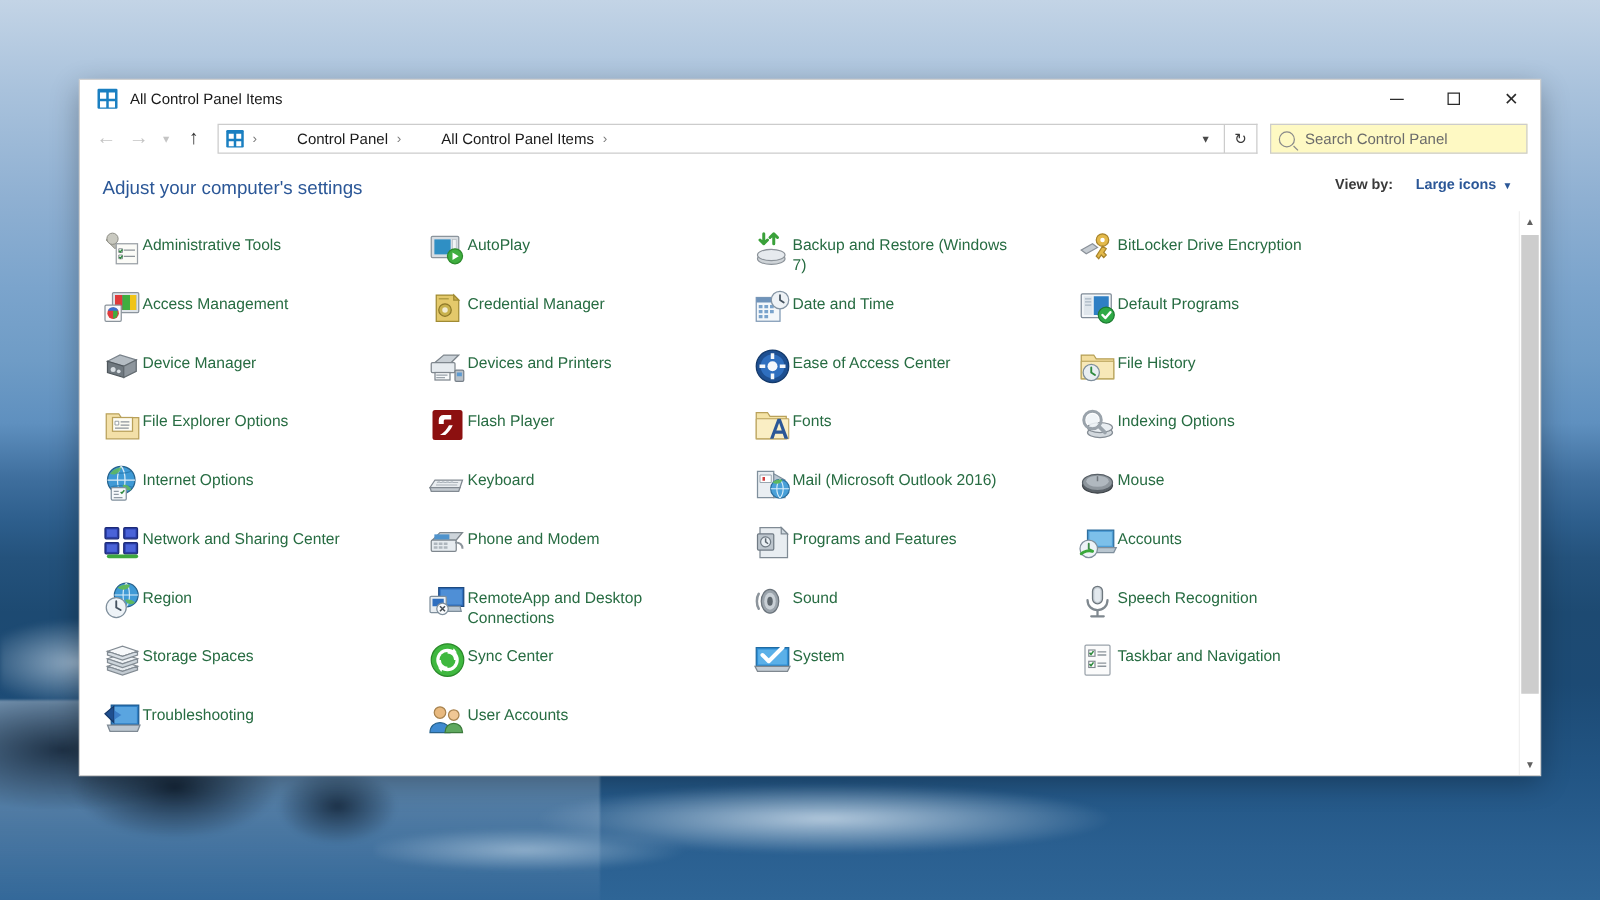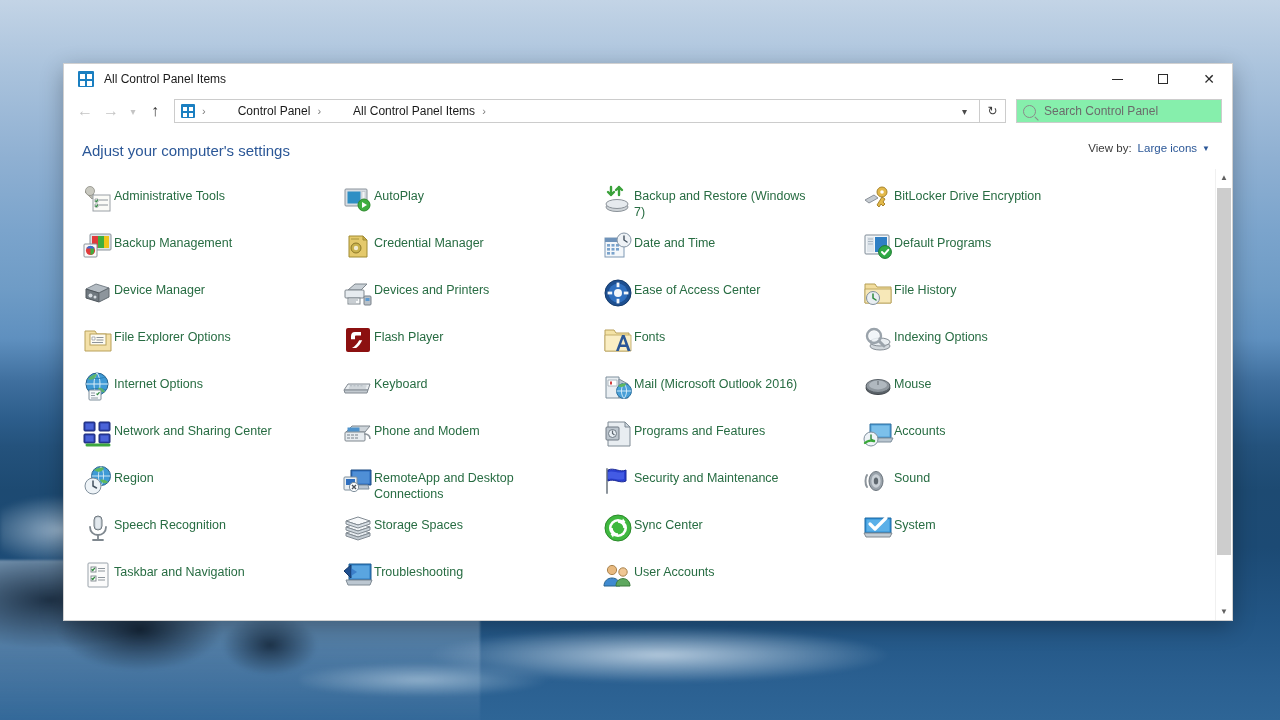--- a/index.html
+++ b/index.html
@@ -216,21 +216,21 @@
     font-size: 12px;
     color: #3a3a3a;
     background: #fff;
     flex: 0 0 auto;
   }
   .searchbox {
     width: 206px;
     height: 24px;
     margin-left: 10px;
     border: 1px solid #cccccc;
-    background: #86efac;
+    background: #fef9c3;
     display: flex;
     align-items: center;
     padding: 0 6px;
     flex: 0 0 auto;
   }
   .search-glyph {
     width: 13px; height: 13px;
     border: 1.3px solid #8a8a8a;
     border-radius: 50%;
     position: relative;
@@ -262,25 +262,26 @@
     font-size: 15px;
     color: #2b5797;
     font-weight: 400;
   }
   .viewby {
     margin-left: auto;
     display: flex;
     align-items: center;
     font-size: 11.5px;
     white-space: nowrap;
+    font-weight: bold;
   }
   .viewby-label { color: #3a3a3a; }
   .viewby-value {
     color: #2b5797;
-    margin-left: 6px;
+    margin-left: 18px;
   }
   .viewby-caret {
     color: #2b5797;
     font-size: 8px;
     margin-left: 5px;
   }
 
   
   .content-wrap {
     flex: 1 1 auto;
@@ -473,21 +474,21 @@
                   <rect x="10" y="6" width="17" height="12" fill="#4d8fc9"></rect>
                   <path d="M10 6h6v12h-6z" fill="#e03b3b"></path>
                   <path d="M16 6h6v12h-6z" fill="#3fae3f"></path>
                   <path d="M22 6h5v12h-5z" fill="#f0c419"></path>
                   <rect x="2" y="14" width="13" height="13" rx="1" fill="#fafafa" stroke="#8b949c" stroke-width="1"></rect>
                   <circle cx="8.5" cy="20.5" r="4.6" fill="#e03b3b"></circle>
                   <path d="M8.5 16a4.6 4.6 0 010 9z" fill="#3fae3f"></path>
                   <path d="M4.3 18.5a4.6 4.6 0 018.4 0z" fill="#3b6fd0"></path>
                 </svg>
               </span>
-              <span class="lbl">Backup Management</span>
+              <span class="lbl">Access Management</span>
             </div>
             <div class="cp-item">
               <span class="ic">
                 <svg viewBox="0 0 32 32" xmlns="http://www.w3.org/2000/svg">
                   <path d="M7 6h14l4 4v17H7z" fill="#e4c96b" stroke="#a08b33" stroke-width="1"></path>
                   <path d="M21 6l4 4h-4z" fill="#cdae4c" stroke="#a08b33" stroke-width="1"></path>
                   <circle cx="14" cy="18" r="5" fill="#c9b24d" stroke="#8d7828" stroke-width="1"></circle>
                   <circle cx="14" cy="18" r="2.2" fill="#f2ecd2"></circle>
                   <path d="M9 9h8" stroke="#b39f45" stroke-width="1.2"></path>
                 </svg>
@@ -765,30 +766,20 @@
                   <path d="M4 14h9v6H4z" fill="#2f6fbf"></path>
                   <circle cx="12" cy="22" r="4.6" fill="#fafcfe" stroke="#7f8f9c" stroke-width="1"></circle>
                   <path d="M10 20l4 4M14 20l-4 4" stroke="#4a5158" stroke-width="1.3"></path>
                 </svg>
               </span>
               <span class="lbl">RemoteApp and Desktop Connections</span>
             </div>
             <div class="cp-item">
               <span class="ic">
                 <svg viewBox="0 0 32 32" xmlns="http://www.w3.org/2000/svg">
-                  <path d="M5 4v24" stroke="#8d959c" stroke-width="2" stroke-linecap="round"></path>
-                  <path d="M6 5c6-3 12 3 18 0v11c-6 3-12-3-18 0z" fill="#2a3fd0" stroke="#1b2a95" stroke-width="1"></path>
-                  <path d="M6 7c5-2 10 2 16 0v7c-6 2-11-2-16 0z" fill="#4a63e8" opacity=".8"></path>
-                </svg>
-              </span>
-              <span class="lbl">Security and Maintenance</span>
-            </div>
-            <div class="cp-item">
-              <span class="ic">
-                <svg viewBox="0 0 32 32" xmlns="http://www.w3.org/2000/svg">
                   <ellipse cx="14" cy="16" rx="7" ry="9.5" fill="#9aa3ab" stroke="#6b747c" stroke-width="1"></ellipse>
                   <ellipse cx="14" cy="16" rx="4.6" ry="6.8" fill="#c9d0d6"></ellipse>
                   <ellipse cx="14" cy="16" rx="2.2" ry="3.6" fill="#5f686f"></ellipse>
                   <path d="M5 10c-2 3-2 9 0 12" stroke="#8d959c" stroke-width="2" fill="none" stroke-linecap="round"></path>
                 </svg>
               </span>
               <span class="lbl">Sound</span>
             </div>
             <div class="cp-item">
               <span class="ic">

